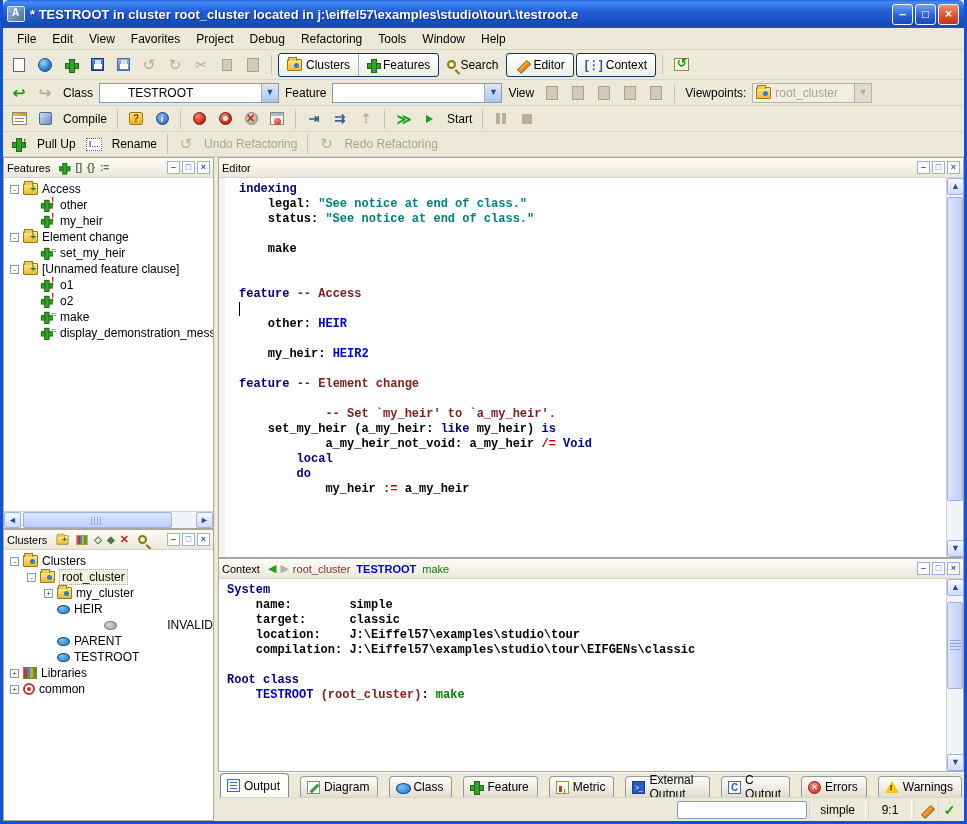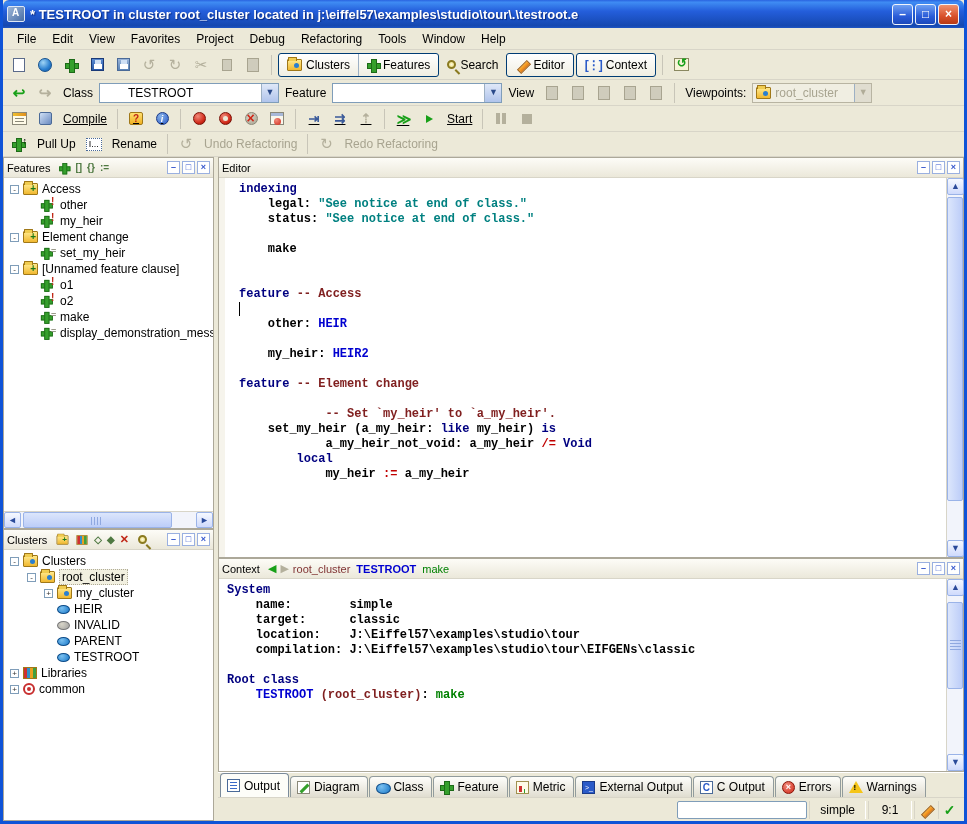--- a/index.html
+++ b/index.html
@@ -19,21 +19,21 @@
   .wbtn.close { background:linear-gradient(180deg,#f0926f,#d8502a 60%,#b83a14); }
 
   
   .menubar { height:22px; flex:0 0 22px; display:flex; align-items:center; background:#ece9d8; border-bottom:1px solid #d8d5c8; padding-left:6px; }
   .menu-item { padding:2px 8px; font-size:12px; color:#000; }
 
   
   .toolbar { display:flex; align-items:center; background:#ece9d8; border-bottom:1px solid #d8d5c8; padding:0 4px; gap:2px; }
   .tb1 { height:30px; flex:0 0 30px; }
   .tb2 { height:26px; flex:0 0 26px; }
-  .tb3 { height:26px; flex:0 0 26px;text-decoration:underline; }
+  .tb3 { height:26px; flex:0 0 26px; }
   .tb4 { height:25px; flex:0 0 25px; }
   .sep { width:1px; height:20px; background:#c8c5b8; margin:0 4px; flex:0 0 1px; }
   .tbi { width:24px; height:22px; display:flex; align-items:center; justify-content:center; position:relative; flex:0 0 24px; }
   .tb-label { font-size:12px; color:#000; padding:0 4px; white-space:nowrap; }
   .tb-label.gray { color:#a8a490; }
   .xp-btn { display:flex; align-items:center; gap:4px; border:1px solid #003c74; border-radius:3px; background:linear-gradient(180deg,#fff,#f0eee2); padding:2px 8px; font-size:12px; height:24px; }
   .xp-seg { display:flex; border:1px solid #003c74; border-radius:3px; background:linear-gradient(180deg,#fff,#f0eee2); height:24px; }
   .xp-seg .seg-item { display:flex; align-items:center; gap:4px; padding:2px 8px; font-size:12px; }
   .xp-seg .seg-item + .seg-item { border-left:1px solid #9db0c4; }
   .flat-btn { display:flex; align-items:center; gap:4px; padding:2px 6px; font-size:12px; height:24px; }
@@ -158,21 +158,21 @@
   .ctx-hdr-extra { display:flex; align-items:center; gap:6px; flex:1; }
   .crumb { font-size:11px; font-weight:bold; }
   .crumb.maroon { color:#803333; font-weight:normal; }
   .crumb.blue { color:#0000d0; }
   .crumb.green { color:#008000; font-weight:normal; }
   .nav-tri { font-size:11px; }
   .nav-tri.green { color:#18a018; }
   .nav-tri.gray { color:#b4b09c; }
 
   
-  .tabs-row { height:25px; flex:0 0 25px; display:flex; align-items:flex-end; background:#ece9d8; padding:0 2px; gap:1px; border-top:1px solid #fff; }
+  .tabs-row { height:25px; flex:0 0 25px; display:flex; align-items:flex-end; background:#ece9d8; padding:0 2px; gap:11px; border-top:1px solid #fff; }
   .tab { display:flex; align-items:center; gap:4px; font-size:12px; padding:3px 8px 3px 6px; border:1px solid #919b9c; border-bottom:none; border-radius:4px 4px 0 0; background:linear-gradient(180deg,#fefefb,#e0ddd0); height:21px; }
   .tab.active { background:#fdfdf8; height:24px; border-color:#7a8a9a; }
   .tab-ico { width:13px; height:13px; flex:0 0 13px; position:relative; }
   .tico-output { background:#fff; border:1px solid #4a6a98; }
   .tico-output::after { content:""; position:absolute; left:2px; top:2px; right:2px; bottom:2px; background:repeating-linear-gradient(180deg,#3a6ac8 0 1px,transparent 1px 3px); }
   .tico-diagram { background:#fff; border:1px solid #8a8878; }
   .tico-diagram::after { content:""; position:absolute; left:1px; top:5px; width:11px; height:3px; background:#35a02c; transform:rotate(-45deg); }
   .tico-class { border:none; }
   .tico-class::after { content:""; position:absolute; left:0; top:2px; width:13px; height:9px; border-radius:50%; background:radial-gradient(circle at 35% 30%,#7ac0f0,#1a78c8); border:1px solid #0a4a88; }
   .tico-metric { background:#fffbe8; border:1px solid #a09050; }
@@ -549,21 +549,21 @@
               <span class="ti i-folder">
                 <span class="dot"></span>
               </span>
               <span class="lbl">my_cluster</span>
             </div>
             <div class="tree-row" style="padding-left: 36px;">
               <span class="exp-sp"></span>
               <span class="ti ti-cblue"></span>
               <span class="lbl">HEIR</span>
             </div>
-            <div class="tree-row" style="padding-left: 36px;">
+            <div class="tree-row" style="padding-left: 36px; justify-content: space-between;">
               <span class="exp-sp"></span>
               <span class="ti ti-cgray"></span>
               <span class="lbl">INVALID</span>
             </div>
             <div class="tree-row" style="padding-left: 36px;">
               <span class="exp-sp"></span>
               <span class="ti ti-cblue"></span>
               <span class="lbl">PARENT</span>
             </div>
             <div class="tree-row" style="padding-left: 36px;">
@@ -612,20 +612,21 @@
               <div class="code-line"><span class="tk-pl">    other: </span><span class="tk-cls">HEIR</span></div>
               <div class="code-line">&nbsp;</div>
               <div class="code-line"><span class="tk-pl">    my_heir: </span><span class="tk-cls">HEIR2</span></div>
               <div class="code-line">&nbsp;</div>
               <div class="code-line"><span class="tk-kw">feature</span><span class="tk-pl"> </span><span class="tk-cmt">-- Element change</span></div>
               <div class="code-line">&nbsp;</div>
               <div class="code-line"><span class="tk-cmt">            -- Set `my_heir' to `a_my_heir'.</span></div>
               <div class="code-line"><span class="tk-pl">    set_my_heir (a_my_heir: </span><span class="tk-kw">like</span><span class="tk-pl"> my_heir) </span><span class="tk-kw">is</span></div>
               <div class="code-line"><span class="tk-pl">            a_my_heir_not_void: a_my_heir </span><span class="tk-op">/=</span><span class="tk-pl"> </span><span class="tk-kw">Void</span></div>
               <div class="code-line"><span class="tk-kw">        local</span></div>
+              <div class="code-line"><span class="tk-kw">        do</span></div>
               <div class="code-line"><span class="tk-pl">            my_heir </span><span class="tk-op">:=</span><span class="tk-pl"> a_my_heir</span></div>
             </div>
           <div class="vscroll">
             <span class="sbtn">▲</span>
             <span class="vtrack">
                 <span class="vthumb" style="top:2px;height:88%"></span>
               </span>
             <span class="sbtn">▼</span>
           </div>
         </div>

